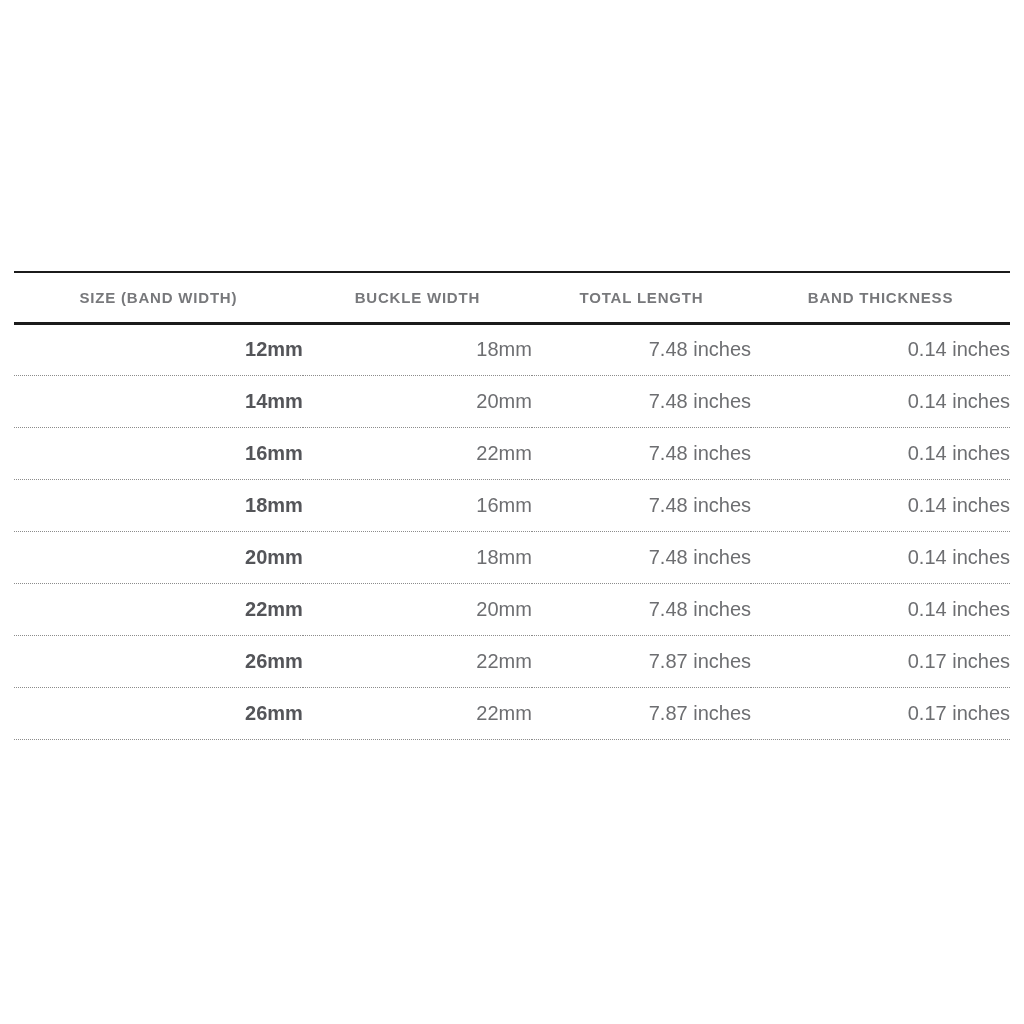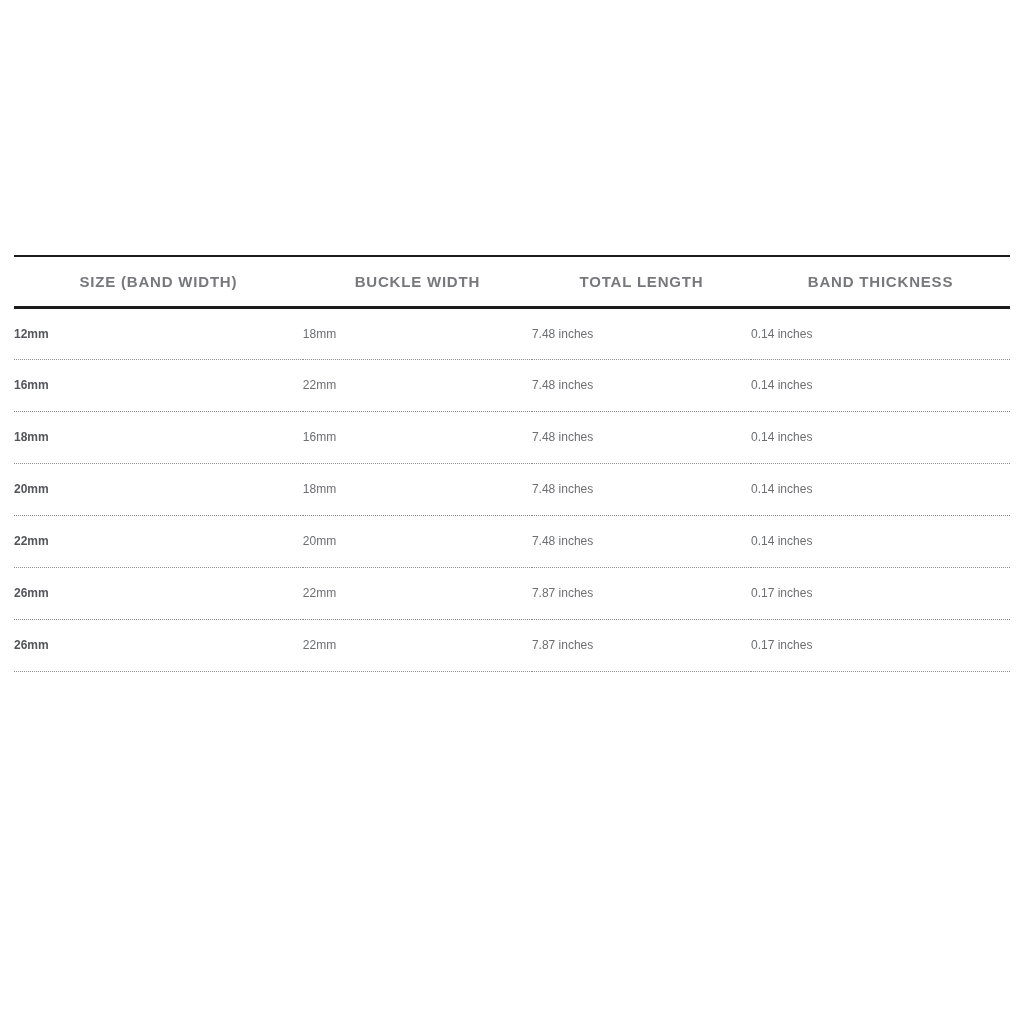--- a/index.html
+++ b/index.html
@@ -14,20 +14,21 @@
   html,body{
     width:1024px;height:1024px;
     background:var(--bg);
     font-family:"Liberation Sans", sans-serif;
     overflow:hidden;
   }
   .page{
     width:1024px;height:808px;
     position:relative;
     background:var(--bg);
+    margin-top:16px;
   }
   .chart-wrap{
     position:absolute;
     top:255px;
     left:14px;
     right:14px;
   }
   table.size-chart{
     width:100%;
     border-collapse:collapse;
@@ -44,23 +45,23 @@
     font-weight:bold;
     letter-spacing:0.8px;
     color:var(--header-text);
     text-transform:uppercase;
     text-align:center;
     vertical-align:middle;
     border-bottom:3px solid var(--solid-border);
   }
   tbody td{
     height:52px;
-    font-size:12px;
+    font-size:20px;
     color:var(--cell-text);
-    text-align:left;
+    text-align:right;
     vertical-align:middle;
     border-bottom:1px dotted var(--dotted-border);
   }
   tbody td.size-cell{
     font-weight:bold;
     color:var(--size-text);
   }
 </style>
 </head>
 <body>
@@ -83,20 +84,26 @@
         </tr>
       </thead>
       <tbody id="rows-body">
   <tr>
     <td class="size-cell">12mm</td>
     <td>18mm</td>
     <td>7.48 inches</td>
     <td>0.14 inches</td>
   </tr>
 
+  <tr>
+    <td class="size-cell">14mm</td>
+    <td>20mm</td>
+    <td>7.48 inches</td>
+    <td>0.14 inches</td>
+  </tr>
 
   <tr>
     <td class="size-cell">16mm</td>
     <td>22mm</td>
     <td>7.48 inches</td>
     <td>0.14 inches</td>
   </tr>
 
   <tr>
     <td class="size-cell">18mm</td>

